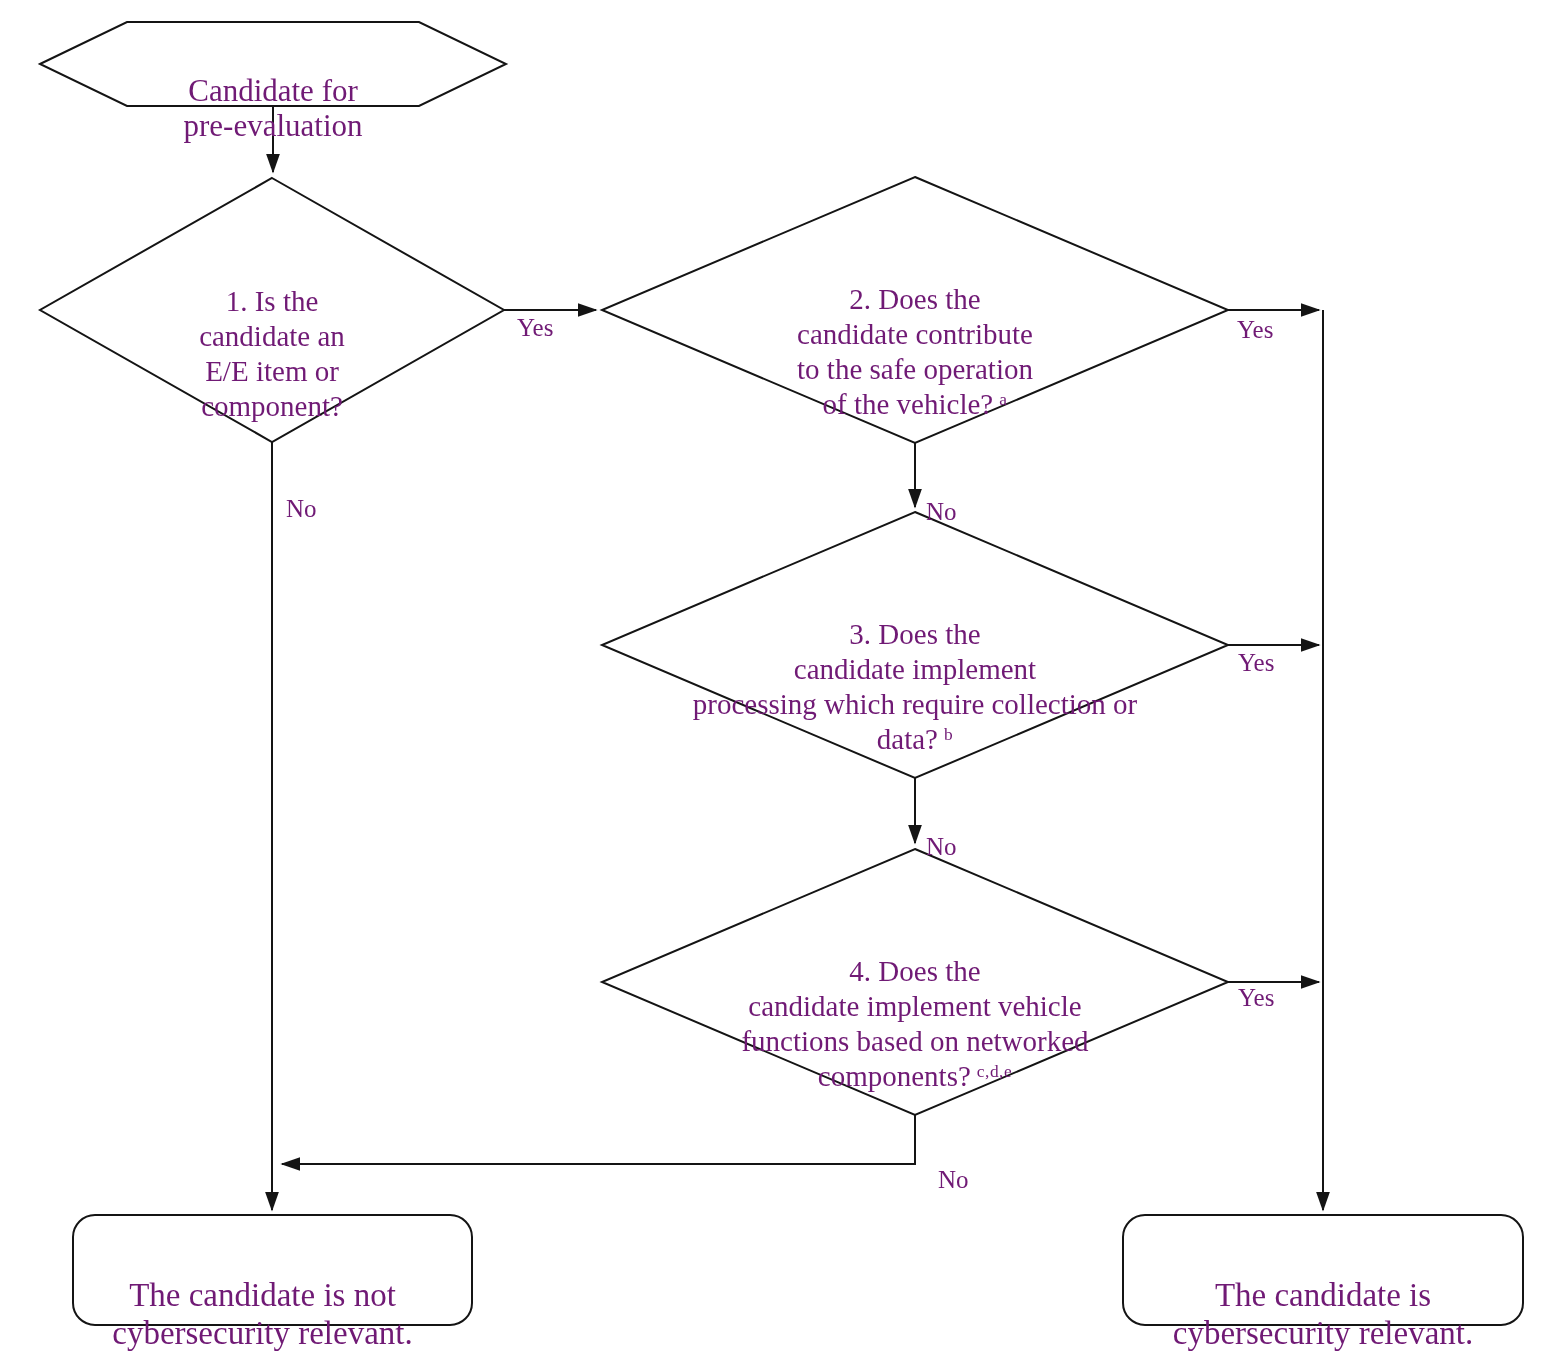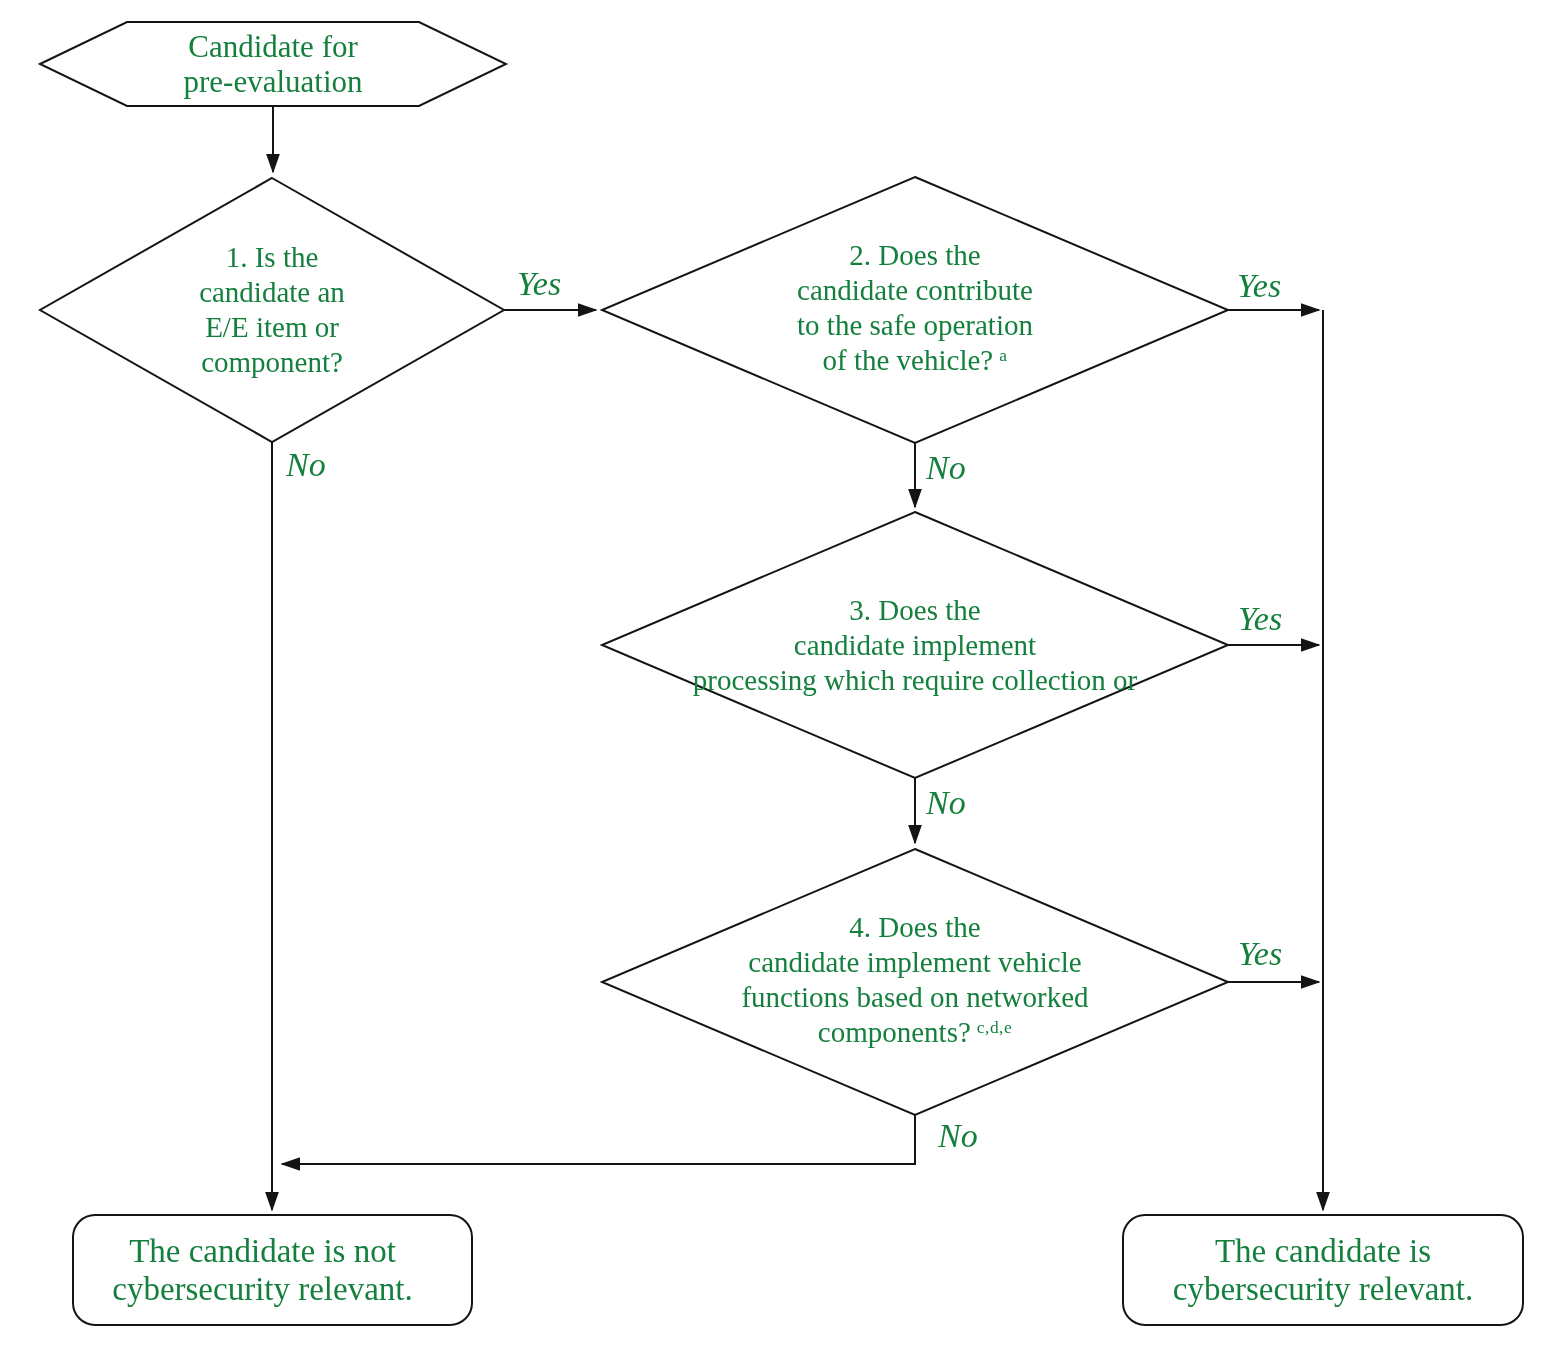--- a/index.html
+++ b/index.html
@@ -5,28 +5,28 @@
   html,body{margin:0;padding:0;background:#ffffff;}
   .canvas{
     position:relative;
     width:1543px;height:1353px;
     background:#ffffff;
     font-family:"Liberation Serif","DejaVu Serif",serif;
     color:#141414;
     overflow:hidden;
   }
   .canvas svg{position:absolute;left:0;top:0;}
-  .lbl{position:absolute;text-align:center;color:#15803d;}
+  .lbl{position:absolute;text-align:center;color:#701a75;margin-top:44px;}
   .shape-label{
     display:flex;flex-direction:column;justify-content:center;
     font-size:29px;line-height:35px;
   }
   .hex-label{font-size:31px;line-height:35px;}
   .edge-label{
-    font-size:34px;line-height:35px;white-space:nowrap;text-align:center;font-style:italic;
+    font-size:25px;line-height:35px;white-space:nowrap;text-align:center;
   }
   .term-label{
     display:flex;flex-direction:column;justify-content:center;
     font-size:33px;line-height:38px;
   }
   sup.fn{
     font-size:0.60em;
     vertical-align:baseline;
     position:relative;top:-0.52em;
     margin-left:6px;
@@ -85,20 +85,21 @@
     <div>2. Does the</div>
     <div>candidate contribute</div>
     <div>to the safe operation</div>
     <div><span>of the vehicle?</span><sup class="fn">a</sup></div>
   </div>
 
   <div class="lbl shape-label" style="left:610px;top:512px;width:610px;height:266px;">
     <div>3. Does the</div>
     <div>candidate implement</div>
     <div>processing which require collection or</div>
+    <div><span>data?</span><sup class="fn">b</sup></div>
   </div>
 
   <div class="lbl shape-label" style="left:635px;top:849px;width:560px;height:266px;">
     <div>4. Does the</div>
     <div>candidate implement vehicle</div>
     <div>functions based on networked</div>
     <div><span>components?</span><sup class="fn">c,d,e</sup></div>
   </div>
 
   <div class="lbl edge-label" style="left:517px;top:266px;">Yes</div>

